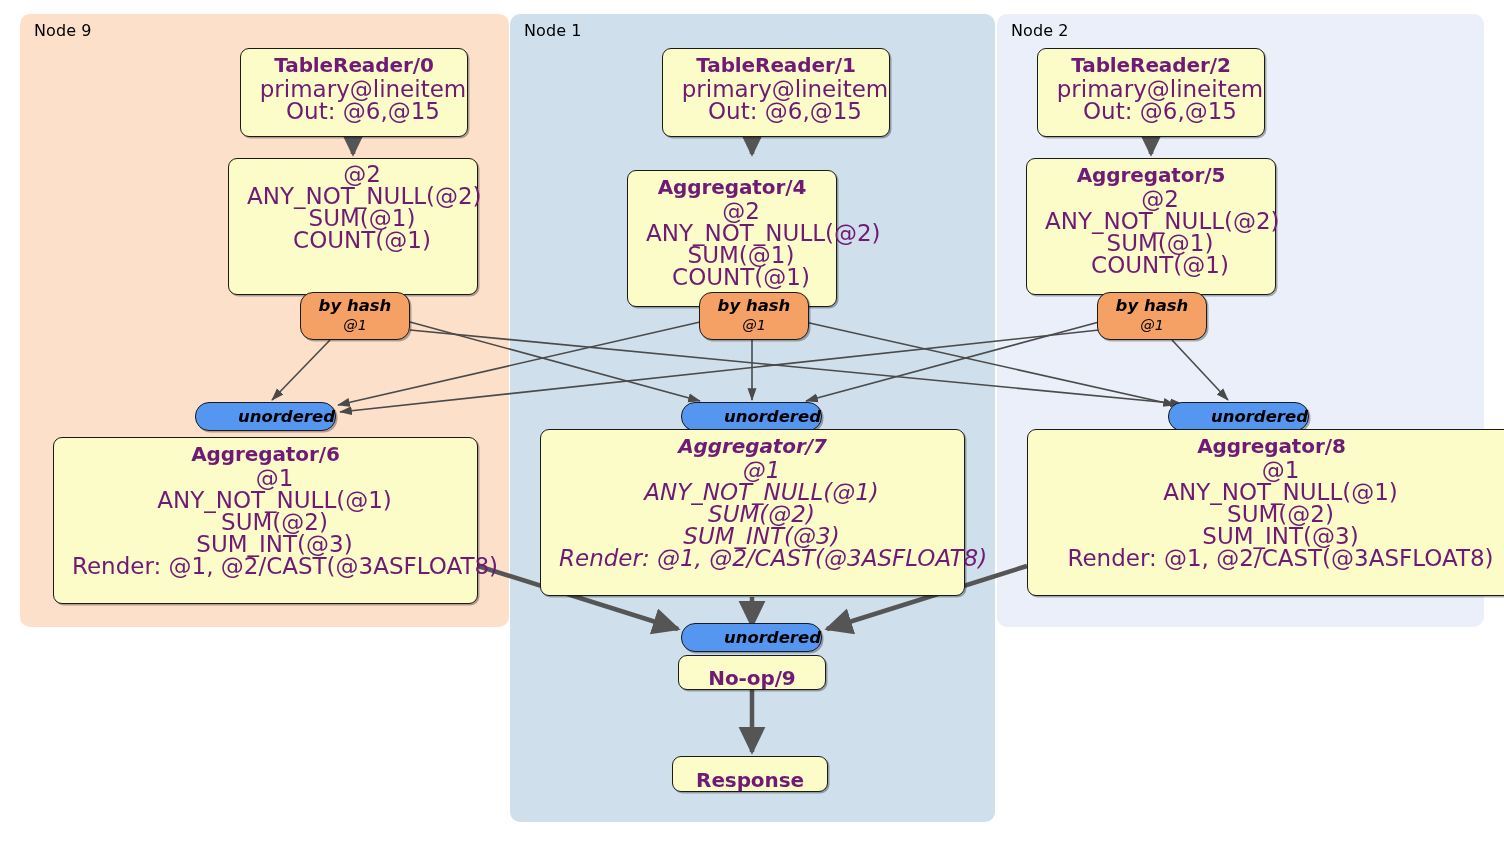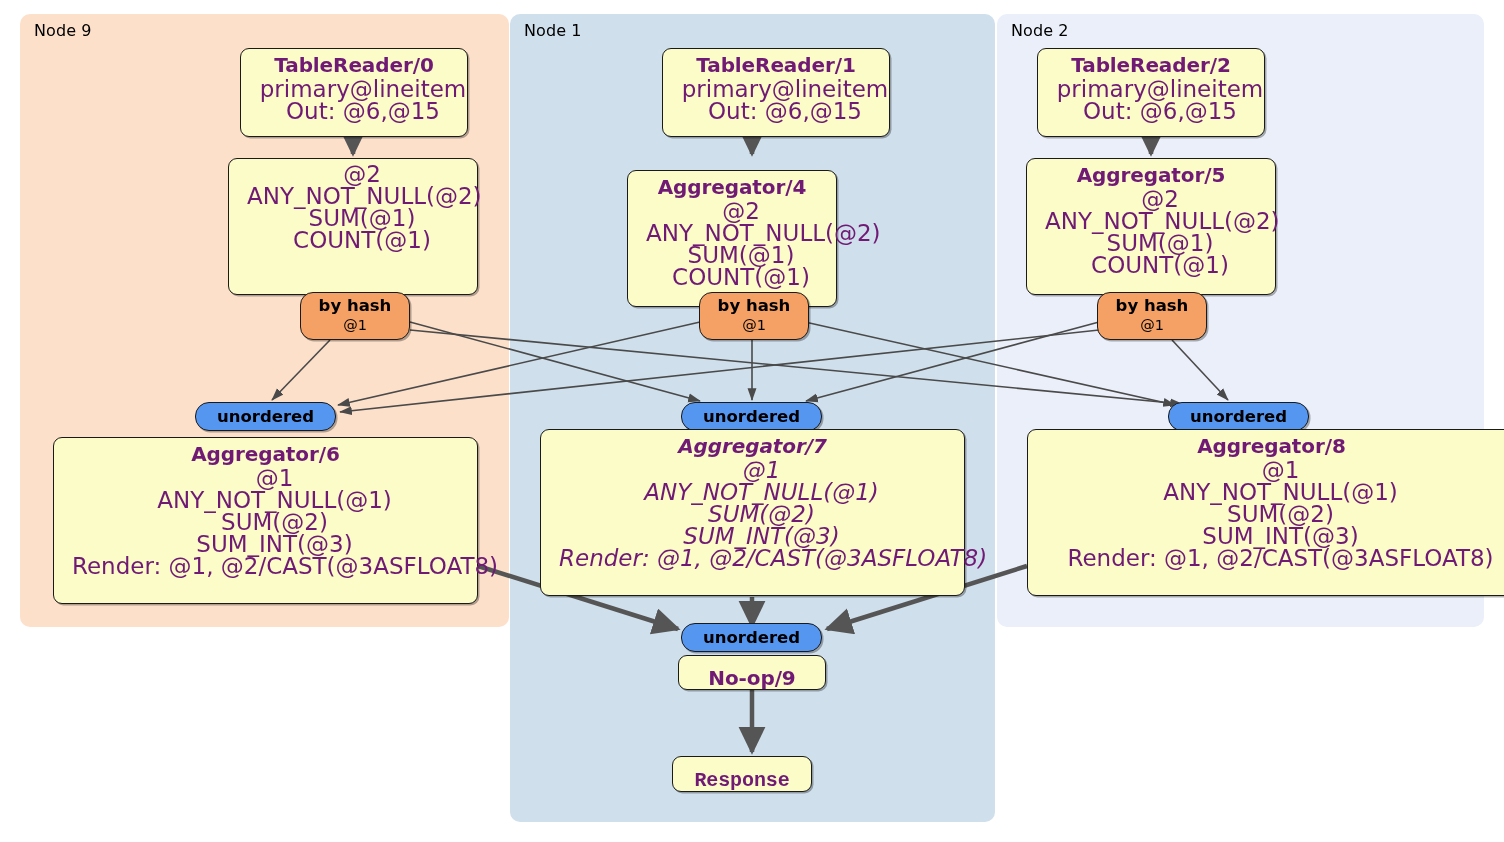--- a/index.html
+++ b/index.html
@@ -78,41 +78,42 @@
   }
 
   
   .badge {
     position: absolute;
     box-sizing: border-box;
     border: 1.6px solid #1a1a1a;
     text-align: center;
     color: #000000;
     box-shadow: 1.5px 1.5px 0 rgba(0,0,0,0.30);
+    font-style: italic;
   }
   .badge .b-title {
     font-weight: bold;
     font-size: 16.5px;
     line-height: 20px;
   }
   .badge .b-sub {
     font-size: 14.5px;
     line-height: 18px;
   }
   .badge.hash {
     background: #F5A165;
     border-radius: 13px;
     padding-top: 3px;
   }
   .badge.unordered {
     background: #5596F0;
     border-radius: 14px;
     display: flex;
     align-items: center;
-    justify-content: center;
+    justify-content: flex-end;
   }
   .badge.unordered .b-title {
     font-size: 16.5px;
     line-height: 18px;
   }
 </style>
 </head>
 <body>
 
 <div id="stage">
@@ -292,17 +293,17 @@
   </div>
 
   <div class="badge unordered" style="left:681px; top:623px; width:141px; height:29px;">
     <div class="b-title">unordered</div>
   </div>
 
   <div class="proc compact" style="left:678px; top:655px; width:148px; height:35px;">
     <div class="title">No-op/9</div>
   </div>
 
-  <div class="proc compact" style="left:672px; top:756px; width:140px; height:36px;font-family:Liberation Mono, monospace;">
+  <div class="proc compact" style="left:672px; top:756px; width:156px; height:36px;">
     <div class="title">Response</div>
   </div>
 
 </div>
 
 </body></html>

